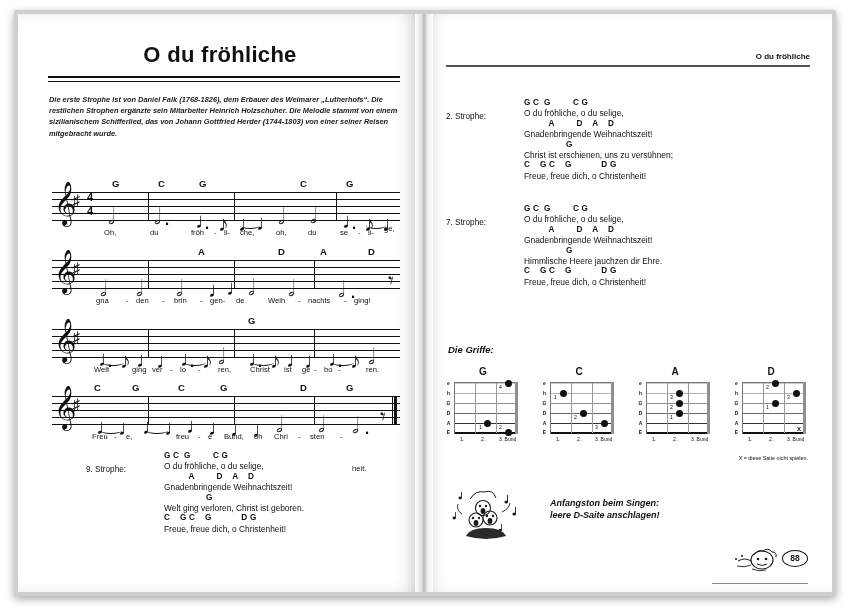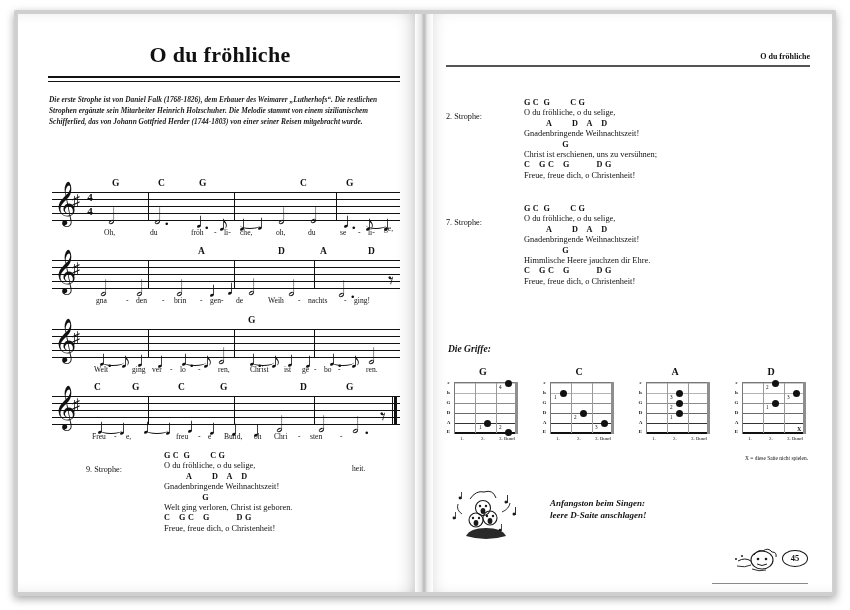--- a/index.html
+++ b/index.html
@@ -1,18 +1,18 @@
 <!DOCTYPE html>
 <html><head>
 <meta charset="utf-8">
 <style>
   html,body{margin:0;padding:0;background:#ffffff;}
   body{width:850px;height:610px;font-family:"Liberation Sans",sans-serif;overflow:hidden;}
 
-  .spread{position:relative;width:680px;height:610px;background:#ffffff;font-family:Liberation Serif, serif;}
+  .spread{position:relative;width:680px;height:610px;background:#ffffff;}
 
   
   .book-shadow{position:absolute;left:14px;top:10px;width:822px;height:586px;
     background:#cfcfcf;border-radius:2px;
     box-shadow:0 3px 9px rgba(0,0,0,.35);}
 
   .page{position:absolute;top:14px;height:578px;background:#ffffff;overflow:hidden;}
   .page-left{left:18px;width:404px;
     box-shadow:inset -16px 0 22px -14px rgba(0,0,0,.45);}
   .page-right{left:424px;width:408px;
@@ -515,21 +515,21 @@
           </g>
         </g>
       </svg>
       <div class="tip-text">
         <div>Anfangston beim Singen:</div>
         <div>leere D-Saite anschlagen!</div>
       </div>
     </div>
 
     <div class="pagenum pn-right">
-      <div class="pn-oval" style="right:0;top:2px;">45</div>
+      <div class="pn-oval" style="right:0;top:2px;">88</div>
       <svg width="86" height="26" viewBox="0 0 86 26">
         <g fill="#1a1a1a">
           <ellipse cx="40" cy="12" rx="11" ry="9" fill="none" stroke="#1a1a1a" stroke-width="1.1"></ellipse>
           <path d="M32 7 q4-6 9-4 q5-4 9 1 q5 0 4 5" fill="none" stroke="#1a1a1a" stroke-width="1"></path>
           <circle cx="36" cy="11" r="1.3"></circle>
             <circle cx="44" cy="11" r="1.3"></circle>
           <path d="M35 16 q5 3 10 0" fill="none" stroke="#1a1a1a" stroke-width="1"></path>
           <path d="M16 13 q7-4 13 0" fill="none" stroke="#1a1a1a" stroke-width="1"></path>
           <path d="M15 18 q8 2 14-1" fill="none" stroke="#1a1a1a" stroke-width=".9"></path>
           <path d="M30 21 q7 3 14 1" fill="none" stroke="#1a1a1a" stroke-width=".9"></path>

